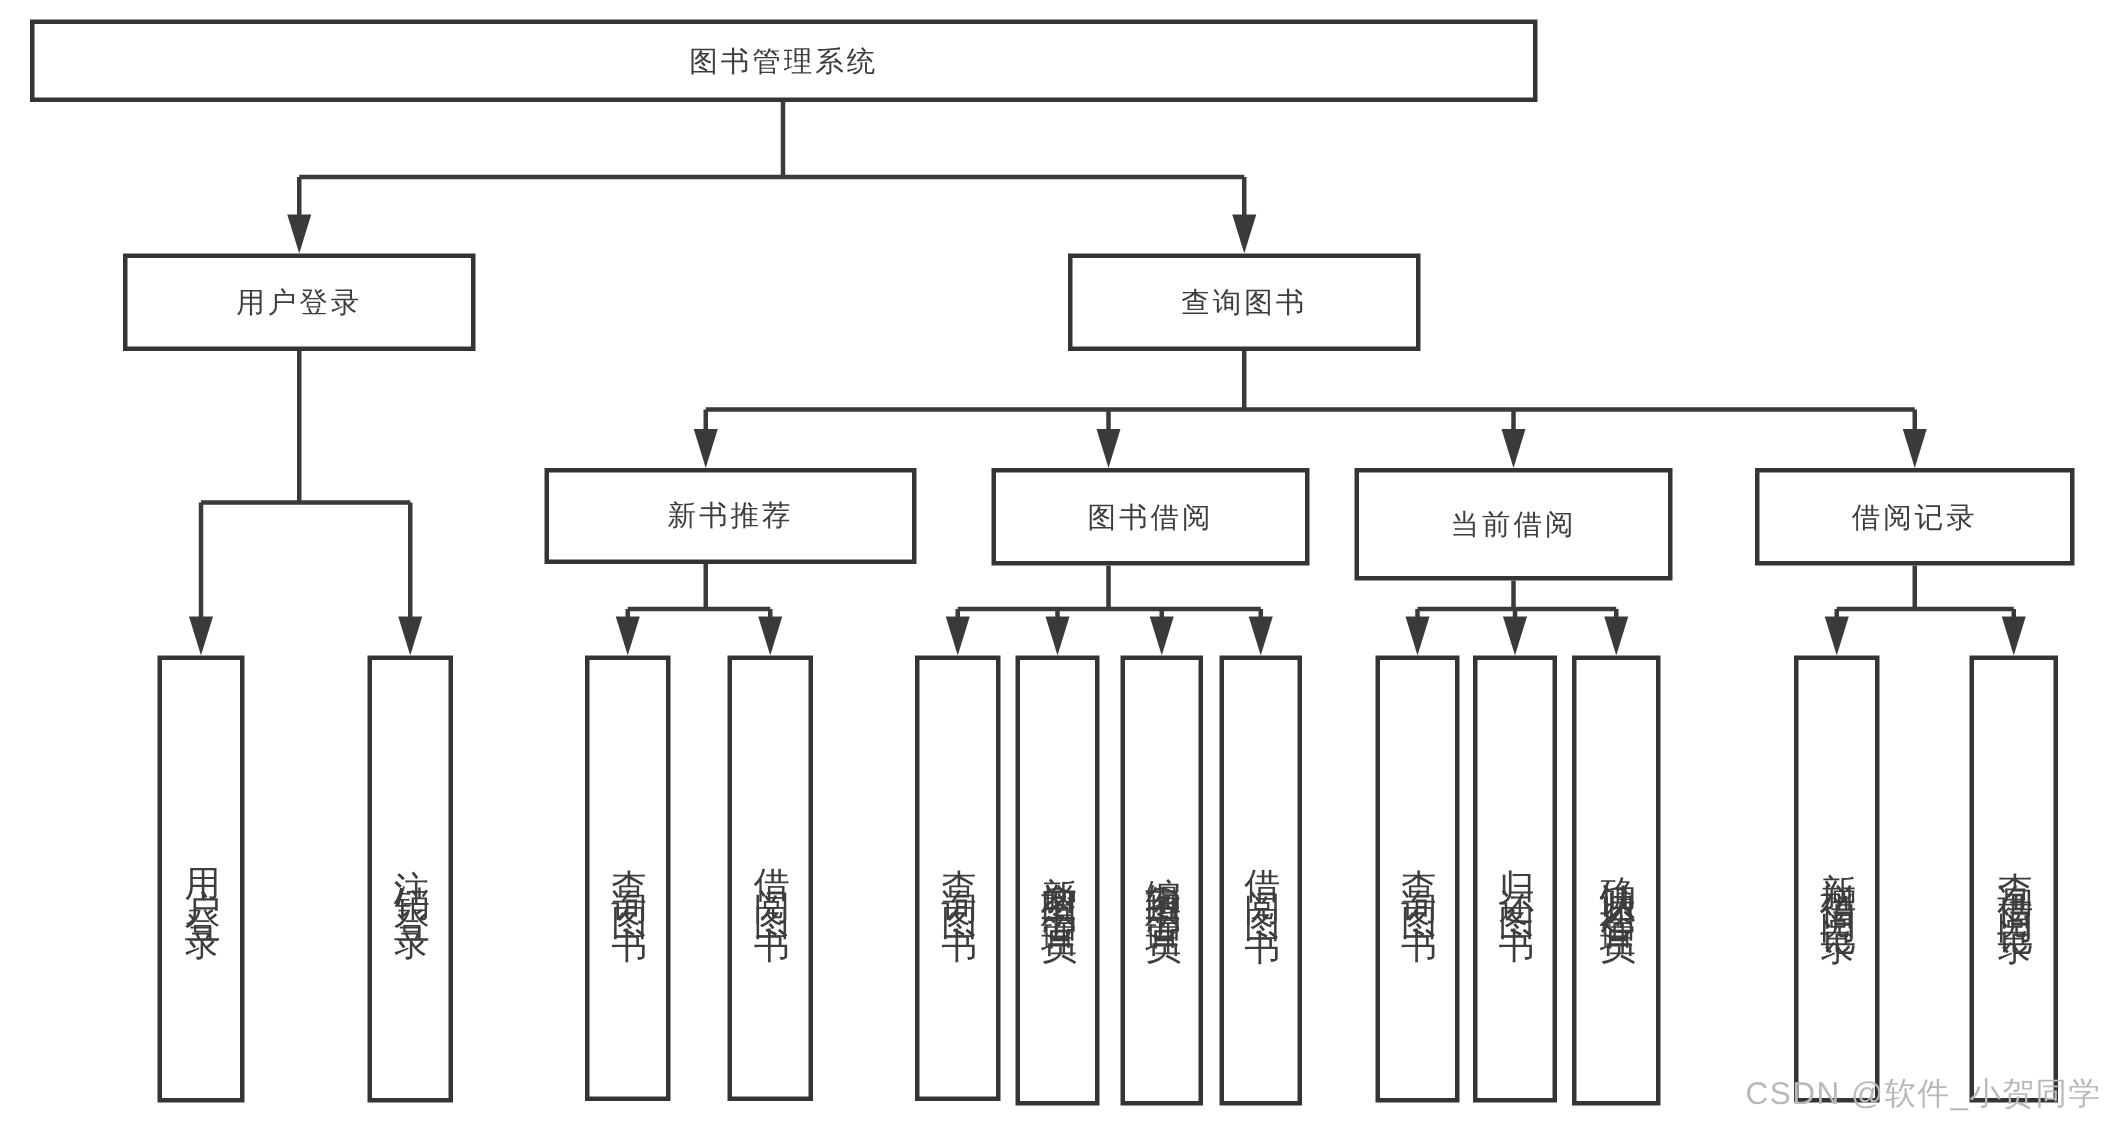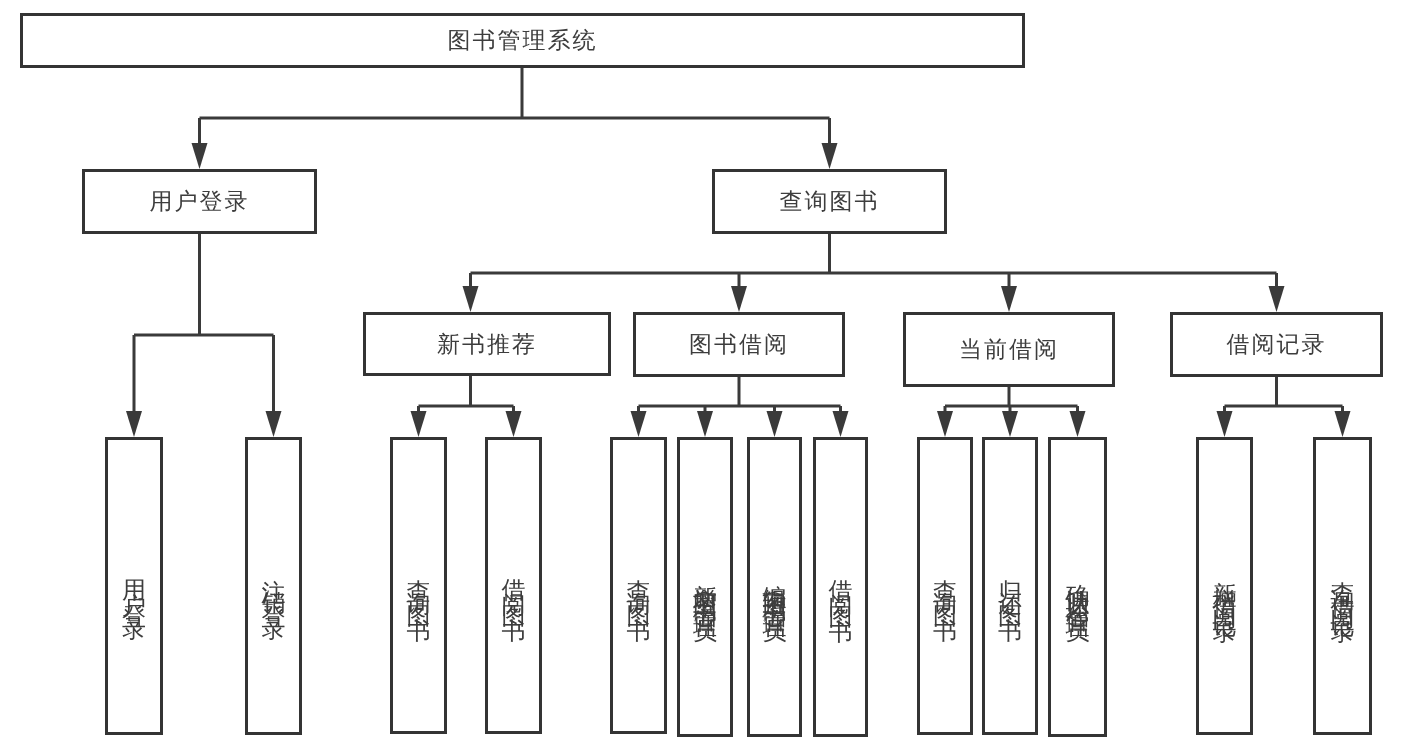--- a/index.html
+++ b/index.html
@@ -16,21 +16,21 @@
     position: absolute;
     background: #ffffff;
     border: 3px solid var(--border, #343434);
     box-sizing: border-box;
     display: flex;
     align-items: center;
     justify-content: center;
     color: var(--text, #3d3d3d);
   }
   .hbox span {
-    font-size: 23px;
+    font-size: 19px;
     letter-spacing: 2px;
     white-space: nowrap;
   }
   .leaf span {
     writing-mode: vertical-rl;
     text-orientation: mixed;
     font-size: 24px;
     letter-spacing: 13px;
     line-height: 1;
     white-space: nowrap;
@@ -82,21 +82,21 @@
   <div class="node hbox" style="left:82px;top:169px;width:235px;height:65px">
     <span>用户登录</span>
   </div>
   <div class="node hbox" style="left:712px;top:169px;width:235px;height:65px">
     <span>查询图书</span>
   </div>
 
   <div class="node hbox" style="left:363px;top:312px;width:248px;height:64px">
     <span>新书推荐</span>
   </div>
-  <div class="node hbox" style="left:633px;top:312px;width:212px;height:65px">
+  <div class="node hbox" style="left:661px;top:312px;width:212px;height:65px">
     <span>图书借阅</span>
   </div>
   <div class="node hbox" style="left:903px;top:312px;width:212px;height:75px">
     <span>当前借阅</span>
   </div>
   <div class="node hbox" style="left:1170px;top:312px;width:213px;height:65px">
     <span>借阅记录</span>
   </div>
 
   <div class="node leaf" style="left:105px;top:437px;width:58px;height:298px">
@@ -136,13 +136,14 @@
     <span class="tight">确认归还（管理员）</span>
   </div>
 
   <div class="node leaf" style="left:1196px;top:437px;width:57px;height:298px">
     <span class="med">新增借阅记录</span>
   </div>
   <div class="node leaf" style="left:1313px;top:437px;width:59px;height:298px">
     <span class="med">查询借阅记录</span>
   </div>
 
+  <div class="watermark">CSDN @软件_小贺同学</div>
 </div>
 
 </body></html>

